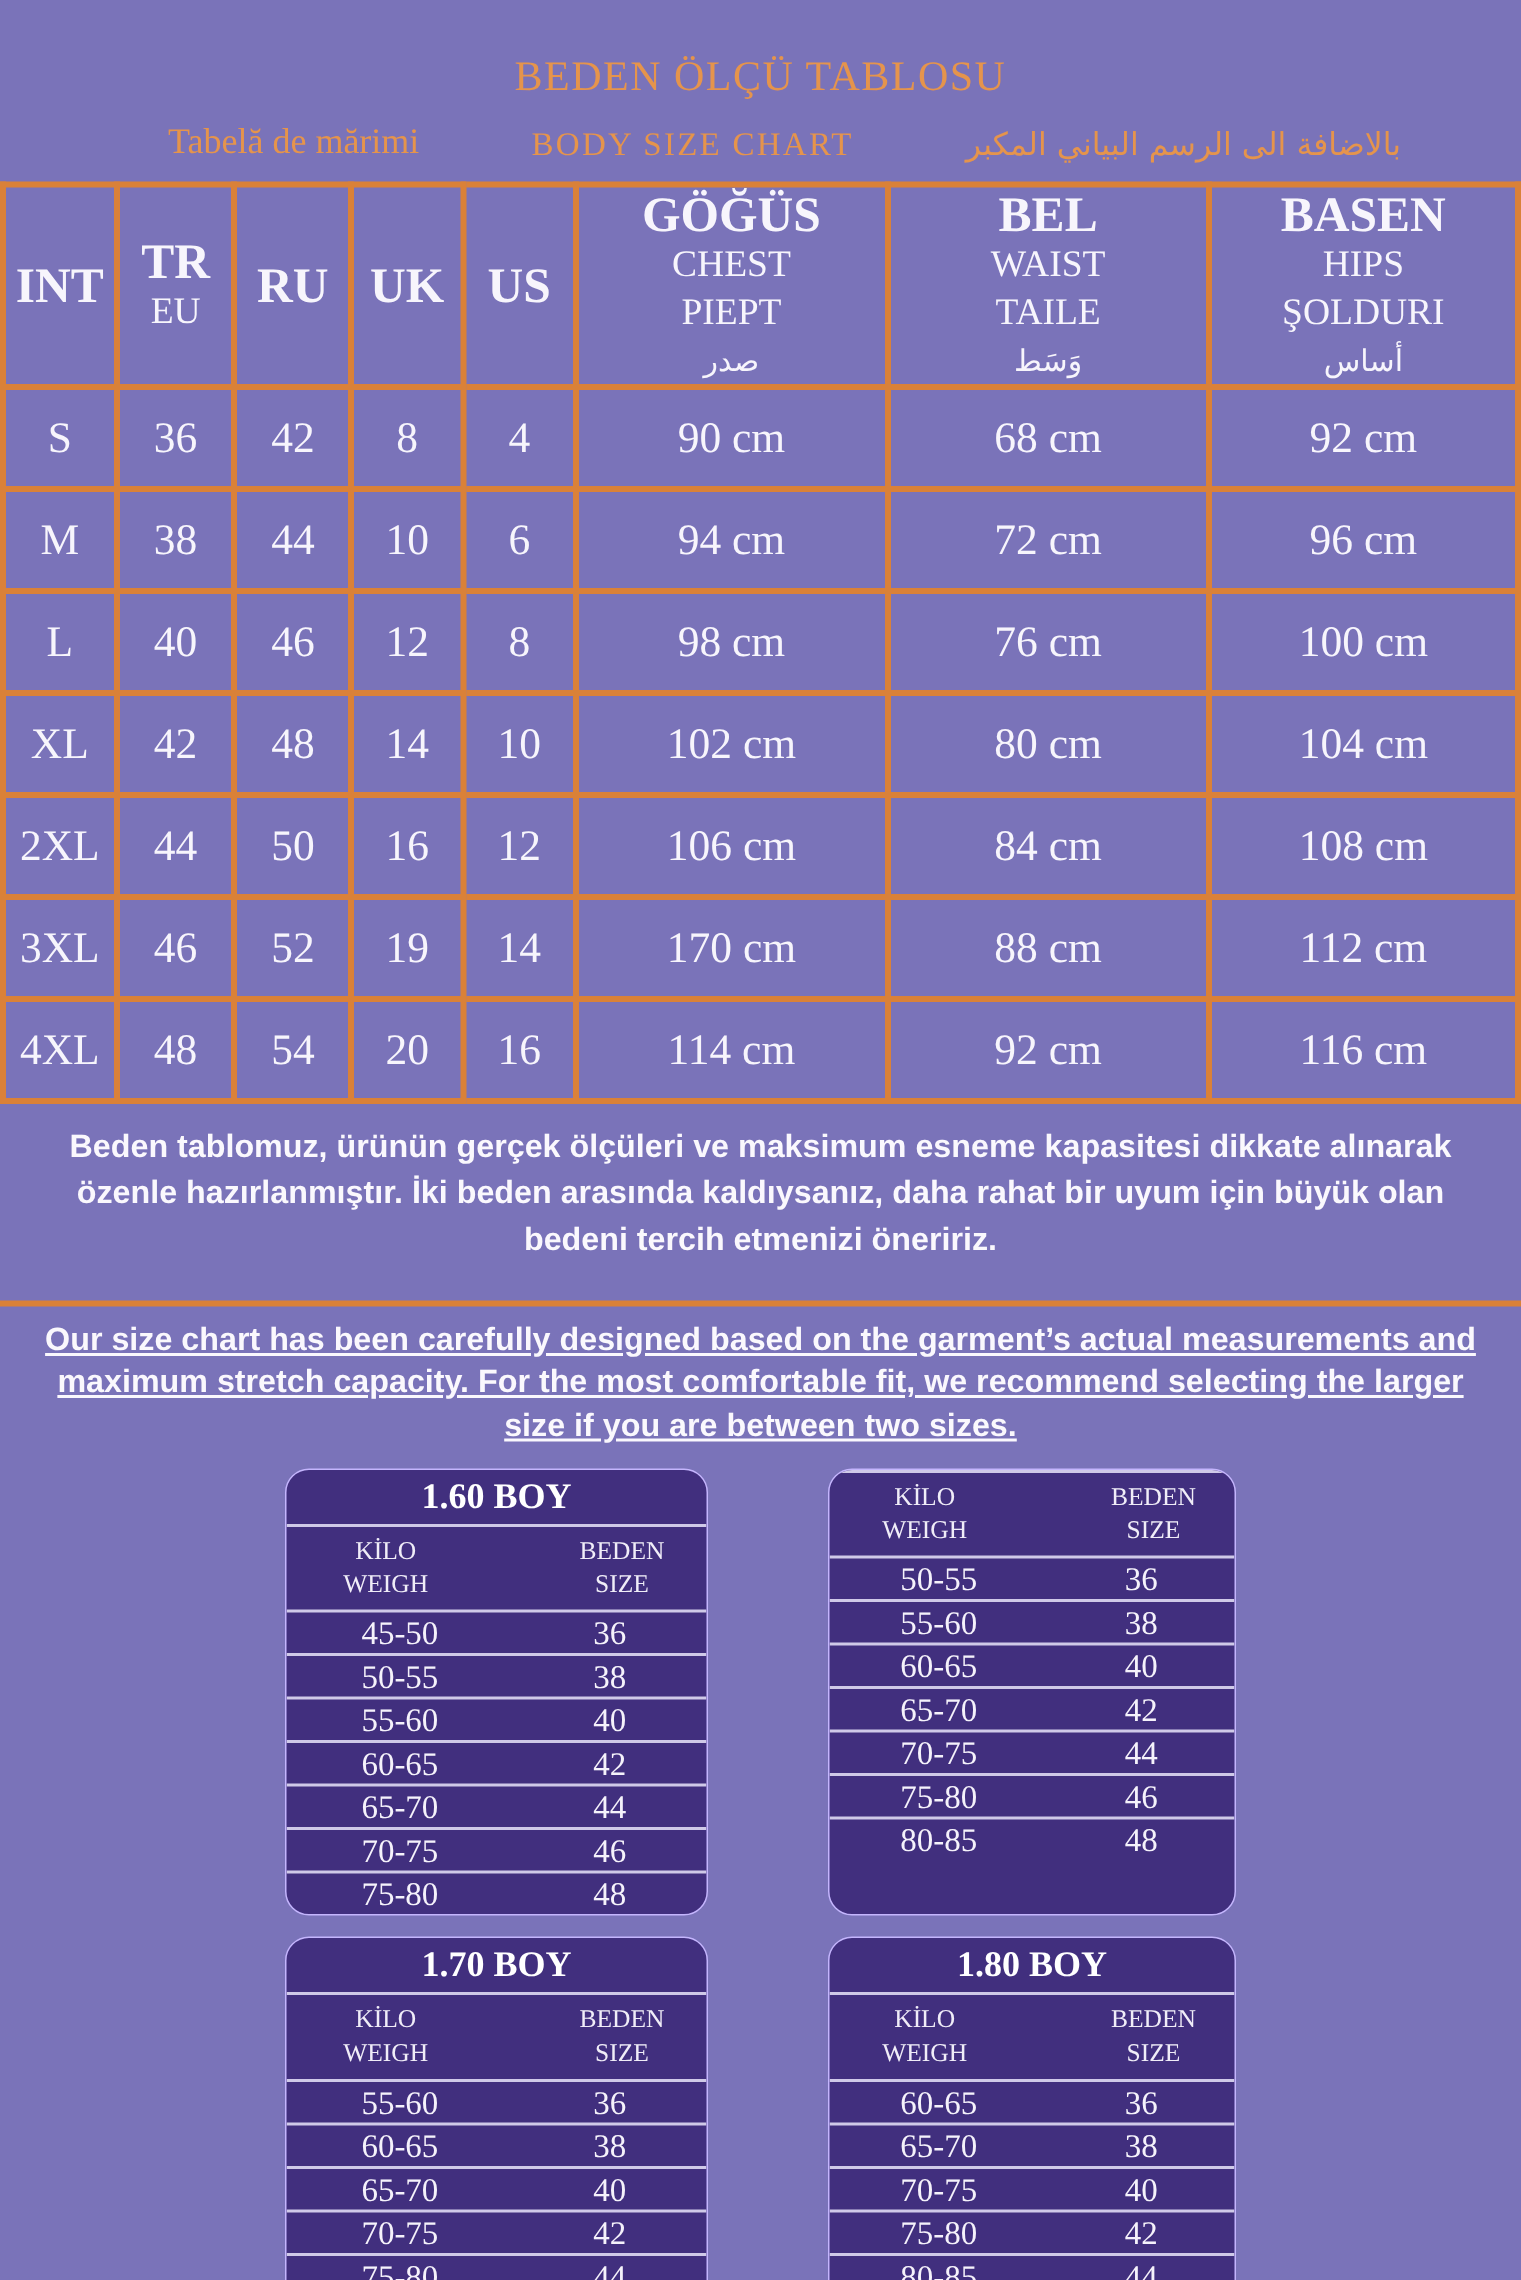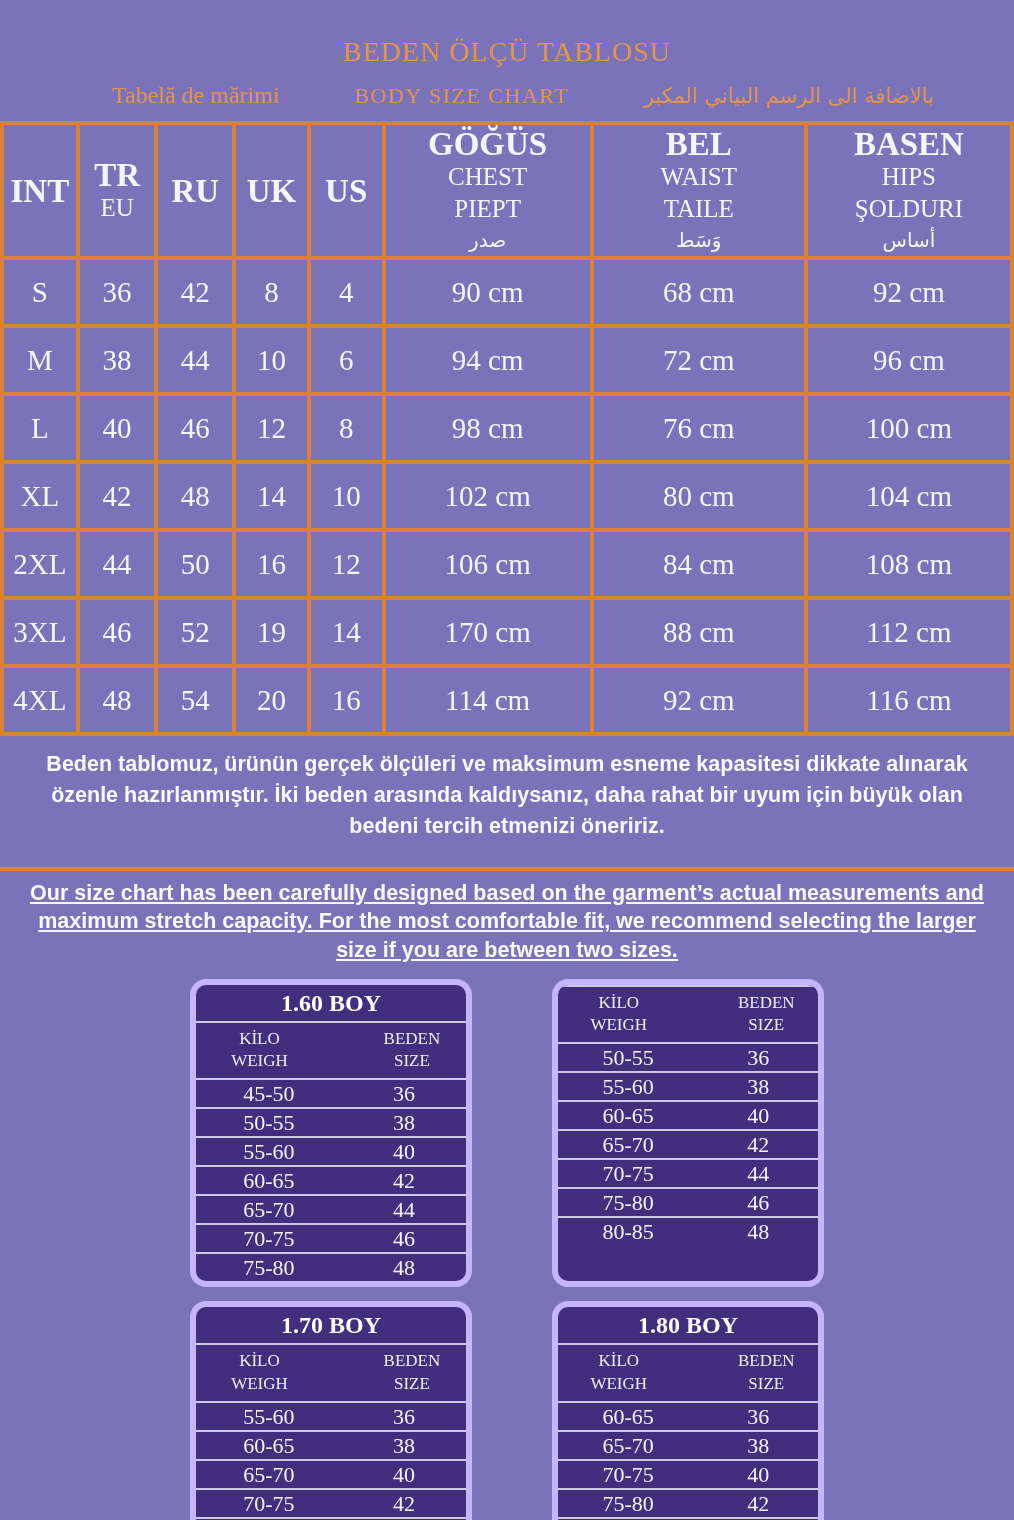--- a/index.html
+++ b/index.html
@@ -68,21 +68,21 @@
   .htables{
     display:grid;
     grid-template-columns:282px 272px;
     column-gap:80px;
     row-gap:14px;
     justify-content:center;
     margin-top:5px;
   }
   .htable{
     background:#412f7e;
-    border:6px solid #c4b5fd;
+    border:1px solid #c4b5fd;
     border-radius:16px;
     overflow:hidden;
   }
   .htable-title{
     text-align:center;
     color:#ffffff;
     font-size:24px;
     font-weight:bold;
     padding:5px 0 4px;
   }

